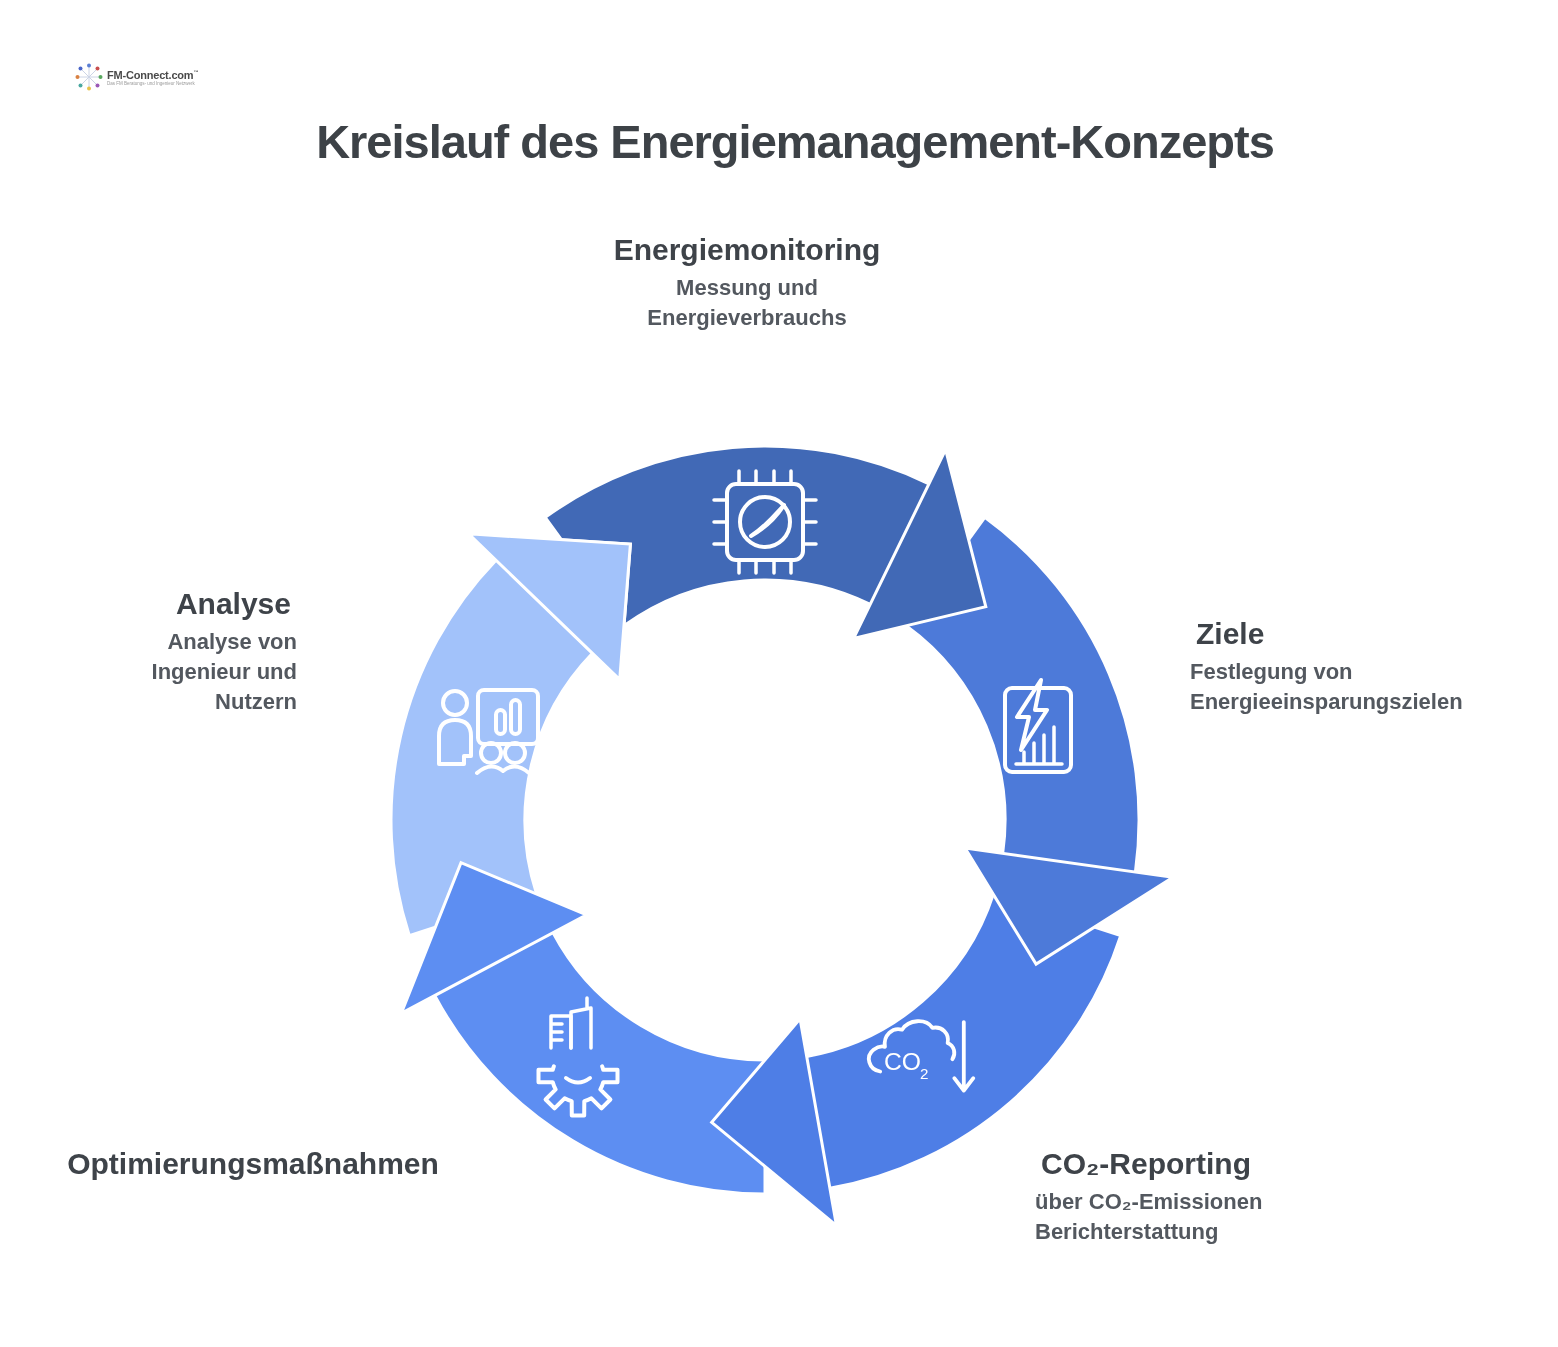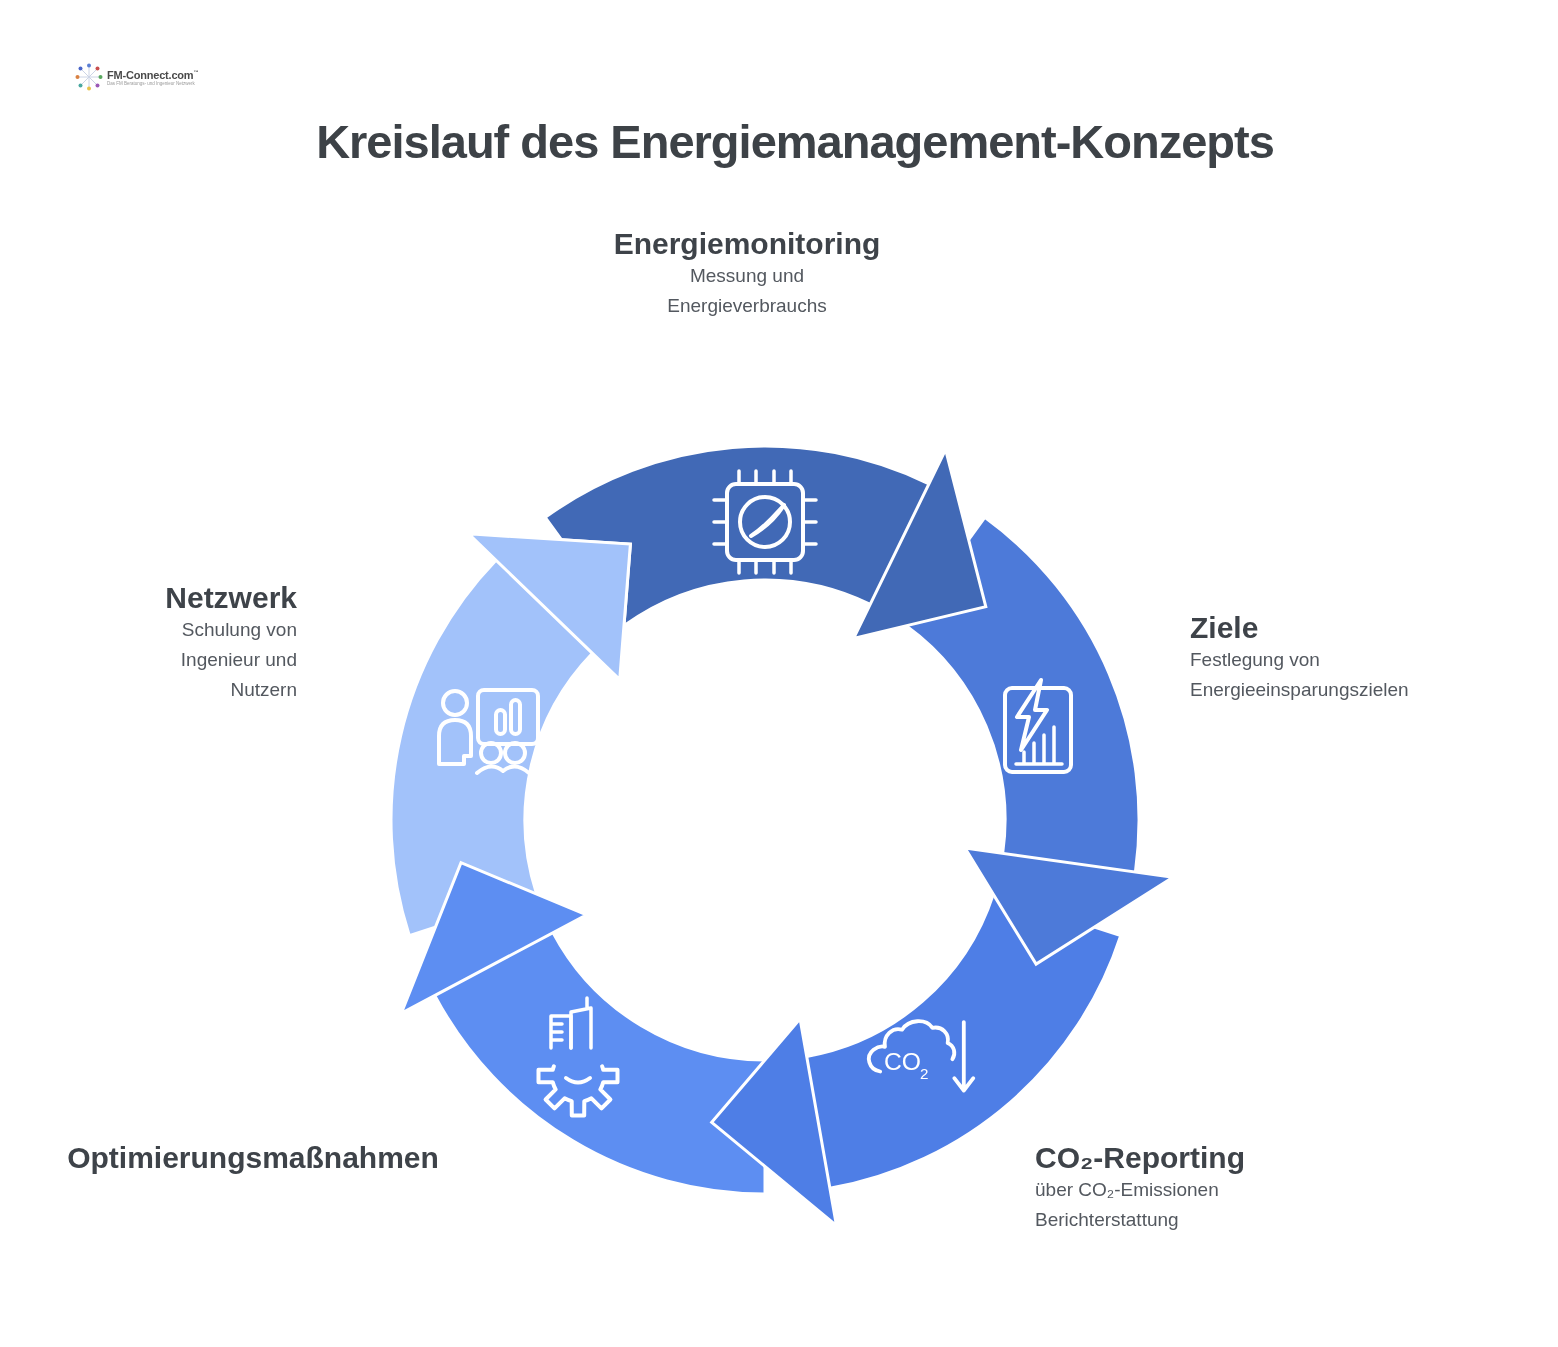--- a/index.html
+++ b/index.html
@@ -16,22 +16,22 @@
   .title{
     position:absolute;top:114px;left:16px;width:100%;text-align:center;
     font-size:47px;font-weight:bold;color:#3d4247;letter-spacing:-1px;
   }
   
   #ring{position:absolute;left:0;top:0;}
   #ring .icon{stroke:#ffffff;stroke-width:4;fill:none;stroke-linecap:round;stroke-linejoin:round;}
   #ring .icon text{fill:#ffffff;stroke:none;font-family:"Liberation Sans",sans-serif;}
   
   .label{position:absolute;}
-  .label h3{margin:0;font-size:30px;line-height:35px;font-weight:bold;color:#3e4349;}
-  .label .line{font-size:19px;line-height:30px;color:#53585f;}
+  .label h3{margin:6px;font-size:30px;line-height:35px;font-weight:bold;color:#3e4349;}
+  .label .line{font-size:22px;line-height:30px;color:#53585f;font-weight:bold;}
   .ta-c{text-align:center;}
   .ta-r{text-align:right;}
 </style>
 </head>
 <body>
 
 <div class="logo">
   <svg width="30" height="30" viewBox="0 0 30 30">
     <g stroke="#ccd4e6" stroke-width="1">
       <line x1="15" y1="15" x2="15" y2="3"></line>
@@ -139,17 +139,17 @@
   <h3>CO₂-Reporting</h3>
   <div class="line">über CO₂-Emissionen</div>
   <div class="line">Berichterstattung</div>
 </div>
 
 <div class="label ta-c" style="left:28px;top:1140px;width:450px;">
   <h3>Optimierungsmaßnahmen</h3>
 </div>
 
 <div class="label ta-r" style="left:79px;top:580px;width:218px;">
-  <h3>Netzwerk</h3>
-  <div class="line">Schulung von</div>
+  <h3>Analyse</h3>
+  <div class="line">Analyse von</div>
   <div class="line">Ingenieur und</div>
   <div class="line">Nutzern</div>
 </div>
 
 </body></html>

